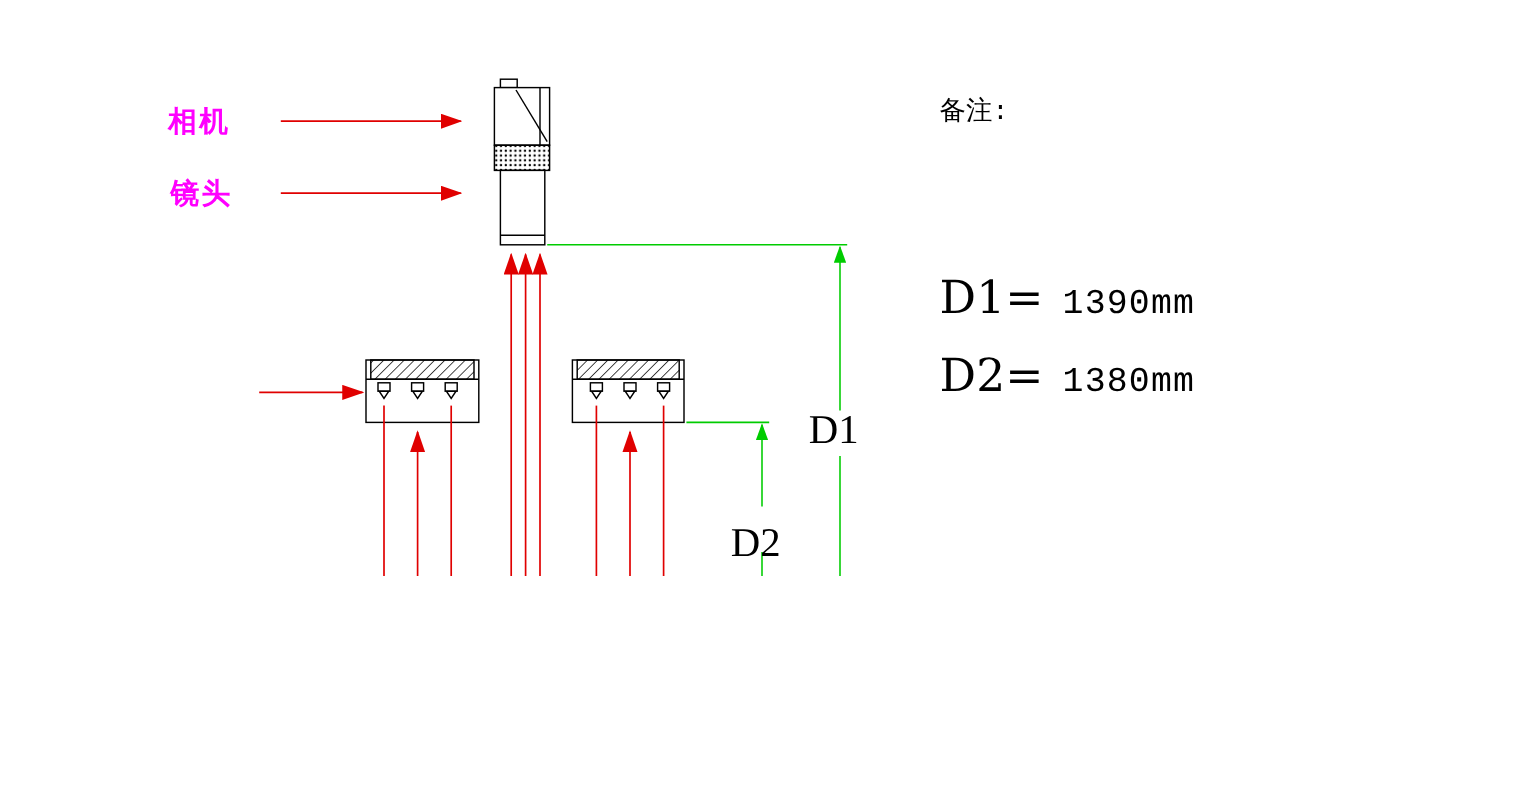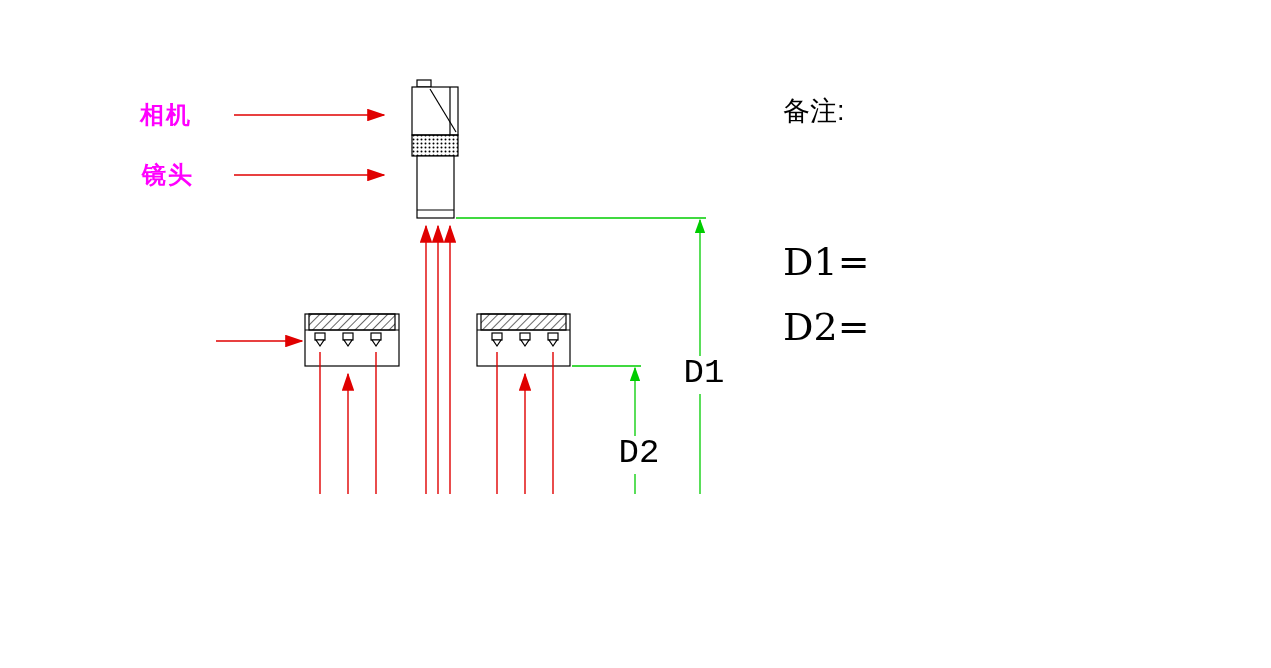--- a/index.html
+++ b/index.html
@@ -7,34 +7,34 @@
     --ray:#e00000;
     --dimension:#00cc00;
     --drawing:#000000;
     --background:#ffffff;
   }
   *{margin:0;padding:0;box-sizing:border-box;}
   html,body{background:#fff;}
   body{font-family:"Liberation Serif",serif;}
   .canvas{
     position:relative;width:1271px;height:480px;
-    background:var(--background);overflow:hidden;margin-top:14px;
+    background:var(--background);overflow:hidden;
   }
   .abs{position:absolute;}
   .annot{
     color:var(--annotation);font-weight:bold;font-size:24px;
     font-family:"Liberation Serif",serif;letter-spacing:2px;white-space:nowrap;
   }
   .note{
-    color:var(--drawing);font-size:27px;line-height:1.28;
-    font-family:Liberation Sans, sans-serif;white-space:nowrap;
+    color:var(--drawing);font-size:22px;line-height:1.28;
+    font-family:Liberation Mono, monospace;white-space:nowrap;
   }
   .dim-label{
-    color:var(--drawing);font-size:34px;width:60px;text-align:center;
-    font-family:Liberation Mono, monospace;
+    color:var(--drawing);font-size:34px;width:60px;
+    font-family:Liberation Serif, serif;
   }
   .dim-row{display:flex;align-items:baseline;color:var(--drawing);white-space:nowrap;}
   .dim-name{font-size:38px;font-family:"DejaVu Serif",serif;}
   .dim-value{font-size:29px;font-family:"Liberation Mono",monospace;margin-left:16px;letter-spacing:1px;}
   
   .ln-draw{stroke:var(--drawing);stroke-width:1.2;fill:none;}
   .ln-draw-bold{stroke:var(--drawing);stroke-width:2;fill:none;}
   .ln-ray{stroke:var(--ray);stroke-width:1.4;fill:none;}
   .ln-dim{stroke:var(--dimension);stroke-width:1.3;fill:none;}
   .fill-draw{fill:var(--drawing);}
@@ -151,24 +151,26 @@
       <line x1="572" y1="352" x2="641" y2="352" class="ln-dim"></line>
       <line x1="635" y1="422" x2="635" y2="354" class="ln-dim" marker-end="url(#arr-green)"></line>
       <line x1="635" y1="460" x2="635" y2="536" class="ln-dim" marker-end="url(#arr-green)"></line>
     </g>
   </svg>
 
   <div class="abs annot" style="left:140px;top:85px;">相机</div>
   <div class="abs annot" style="left:142px;top:145px;">镜头</div>
 
   <div class="abs dim-label" style="left:674px;top:340px;">D1</div>
-  <div class="abs dim-label" style="left:609px;top:420px;">D2</div>
+  <div class="abs dim-label" style="left:609px;top:434px;">D2</div>
 
   <div class="abs note" style="left:783px;top:80px;">备注:</div>
 
   <div class="abs dim-row" style="left:783px;top:226px;">
     <span class="dim-name">D1=</span>
+    <span class="dim-value">1390mm</span>
   </div>
   <div class="abs dim-row" style="left:783px;top:291px;">
     <span class="dim-name">D2=</span>
+    <span class="dim-value">1380mm</span>
   </div>
 
 </div>
 
 </body></html>

